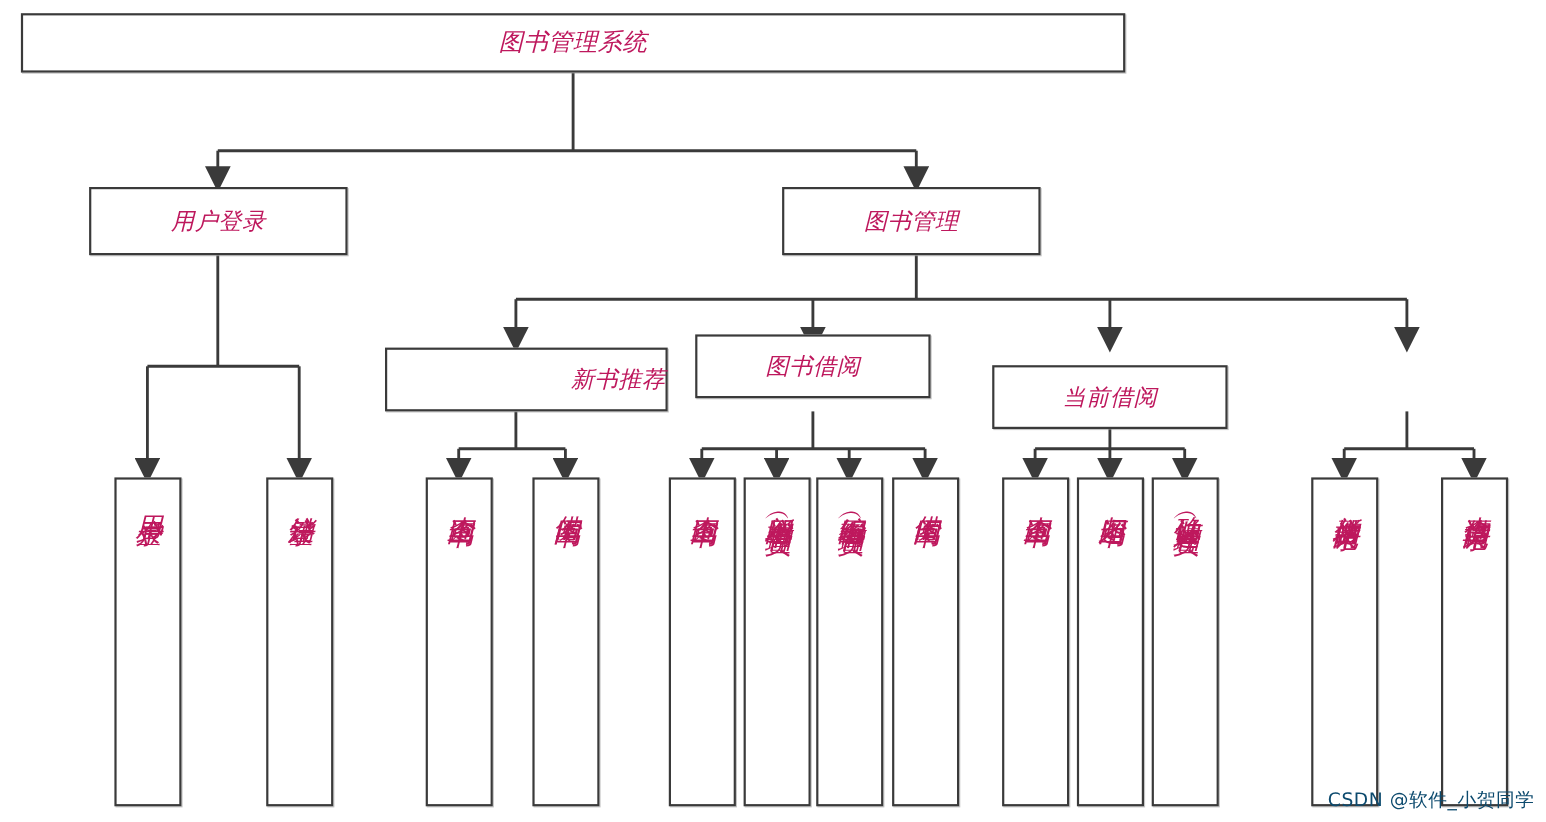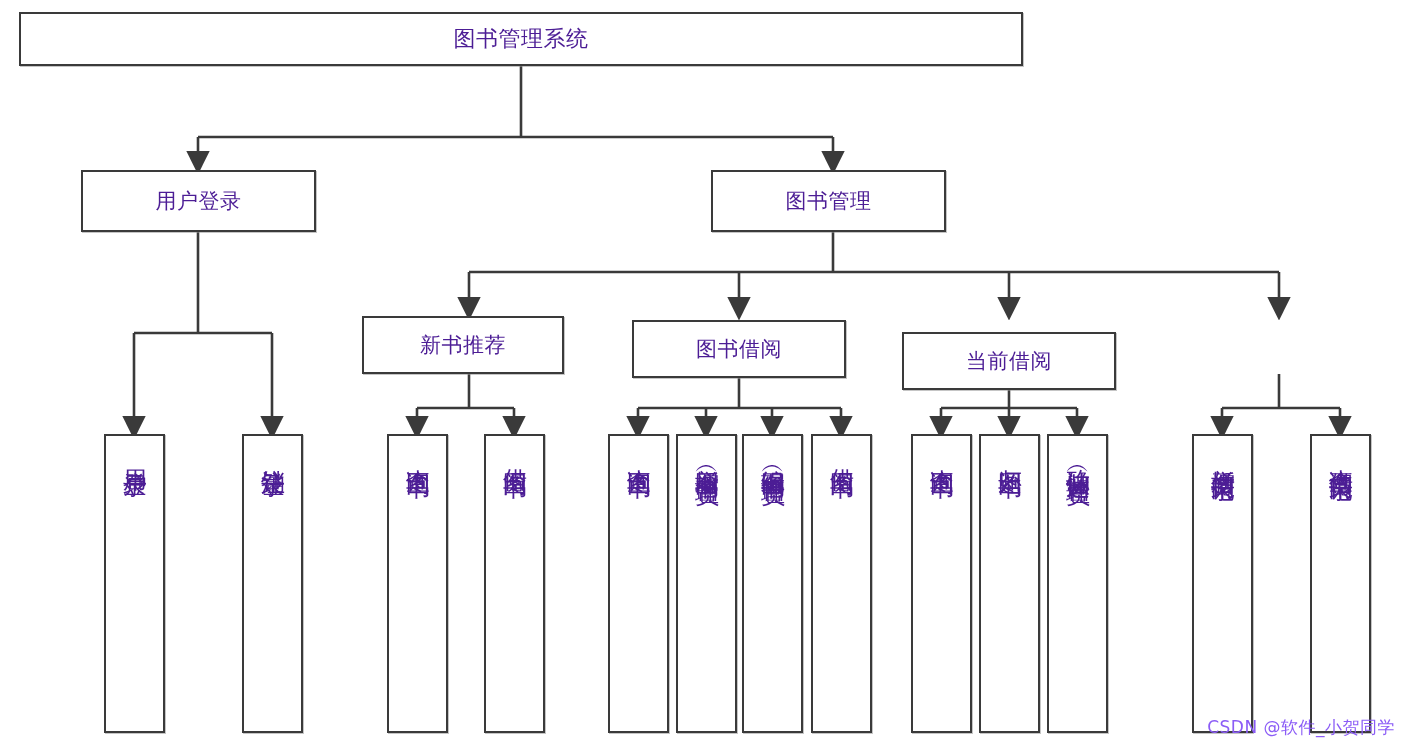--- a/index.html
+++ b/index.html
@@ -27,22 +27,23 @@
     pointer-events: none;
   }
   .node {
     position: absolute;
     box-sizing: border-box;
     background: #ffffff;
     border: 2px solid #3a3a3a;
     display: flex;
     align-items: center;
     justify-content: center;
-    color: #4c1d95;
+    color: #be185d;
     box-shadow: 1px 1px 0 rgba(150,150,150,0.55);
+    font-style: italic;
   }
   .node .label {
     display: block;
     text-align: center;
     line-height: 1.18;
     letter-spacing: 0.5px;
     white-space: nowrap;
   }
   
   .node.horiz .label {
@@ -63,21 +64,21 @@
     font-size: 24px;
     line-height: 1.05;
     letter-spacing: 2px;
     white-space: nowrap;
   }
   #watermark {
     position: absolute;
     right: 10px;
     bottom: 8px;
     font-size: 17px;
-    color: #8b5cf6;
+    color: #0c4a6e;
     letter-spacing: 0.5px;
     user-select: none;
     white-space: nowrap;
   }
 </style>
 </head>
 <body>
 
 <div id="diagram-root">
 
@@ -135,24 +136,24 @@
     <span class="label">图书管理系统</span>
   </div>
 
   <div class="node horiz" style="left:81px; top:170px; width:235px; height:62px;">
     <span class="label">用户登录</span>
   </div>
   <div class="node horiz" style="left:711px; top:170px; width:235px; height:62px;">
     <span class="label">图书管理</span>
   </div>
 
-  <div class="node horiz" style="left:362px; top:316px; width:202px; height:58px;">
+  <div class="node horiz" style="left:350px; top:316px; width:257px; height:58px;justify-content:flex-end;">
     <span class="label">新书推荐</span>
   </div>
-  <div class="node horiz" style="left:632px; top:320px; width:214px; height:58px;">
+  <div class="node horiz" style="left:632px; top:304px; width:214px; height:58px;">
     <span class="label">图书借阅</span>
   </div>
   <div class="node horiz" style="left:902px; top:316px; width:214px; height:58px;margin-top:16px;">
     <span class="label">当前借阅</span>
   </div>
 
   <div class="node vert" style="left:104px; top:434px; width:61px; height:299px;">
     <span class="label">用户登录</span>
   </div>
   <div class="node vert" style="left:242px; top:434px; width:61px; height:299px;">

